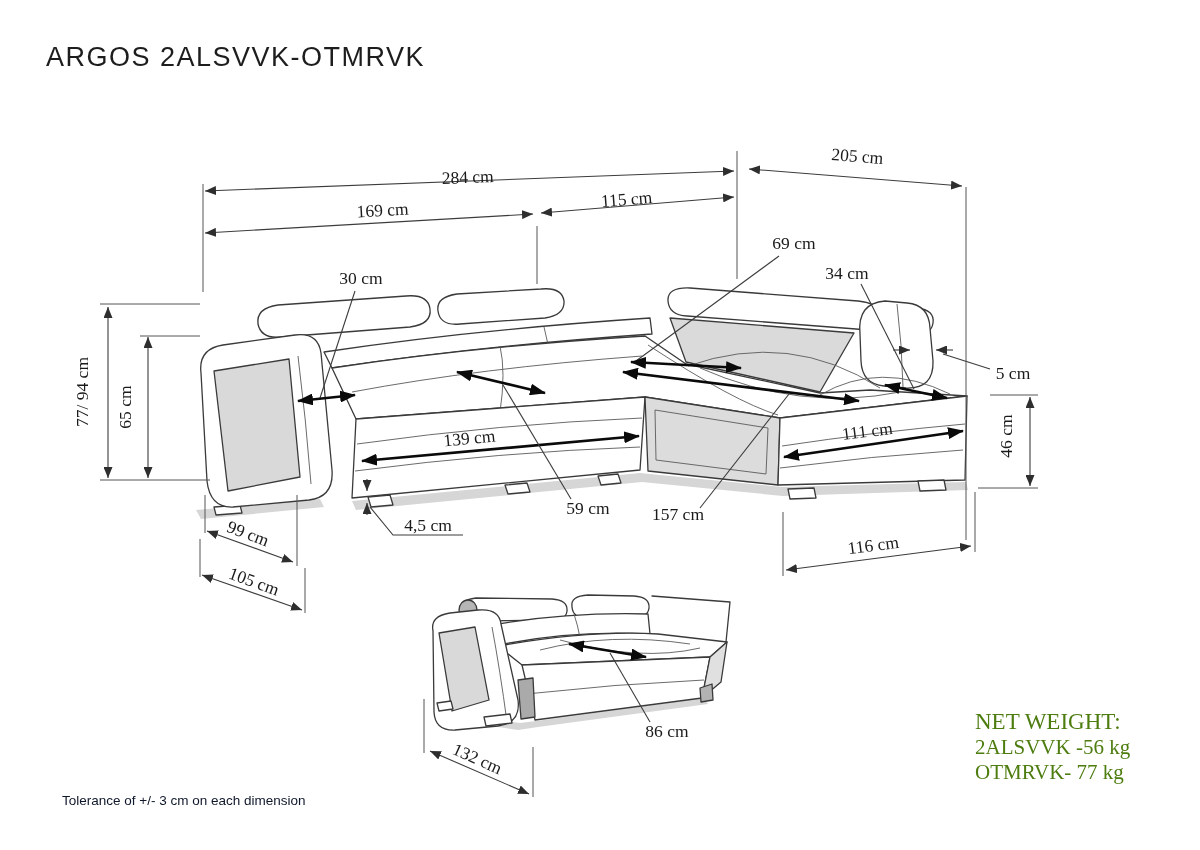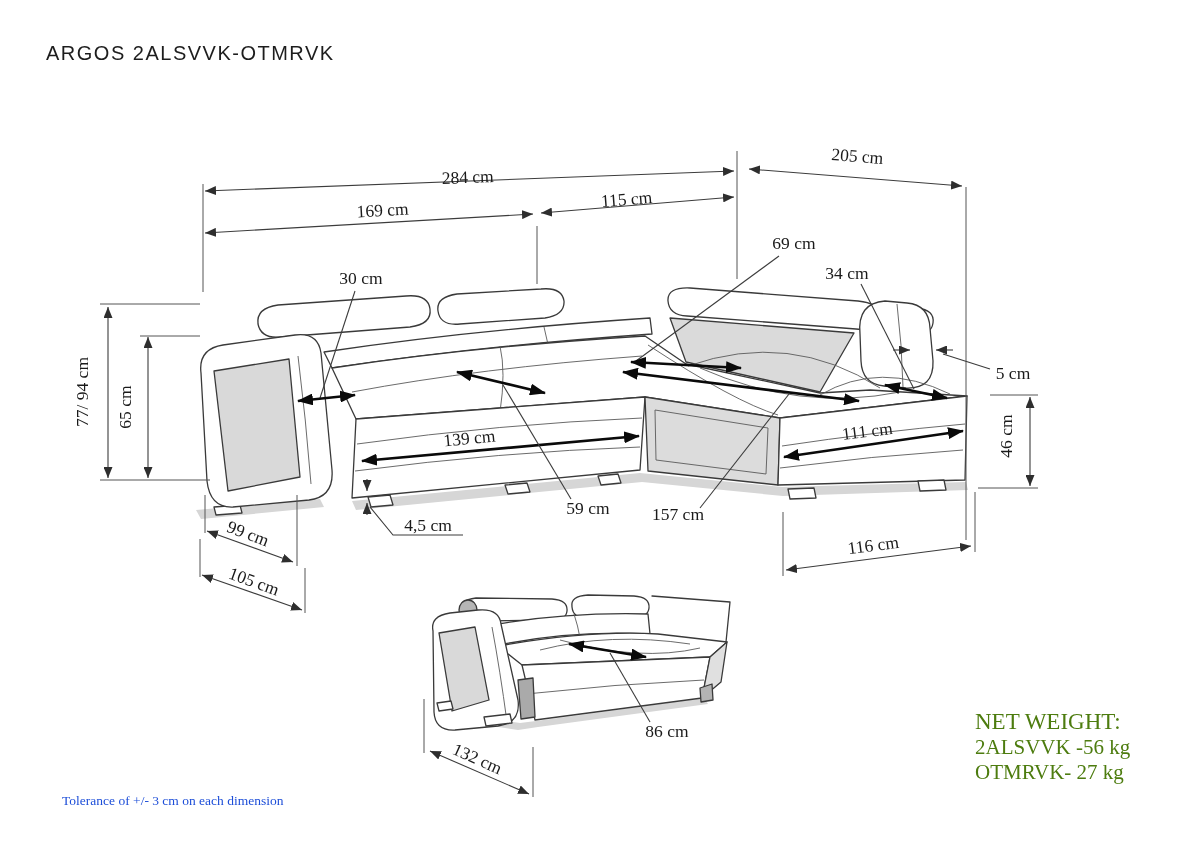--- a/index.html
+++ b/index.html
@@ -3,35 +3,35 @@
 <meta charset="utf-8">
 <style>
   html,body{margin:0;padding:0;background:#fff;}
   #canvas{
     position:relative;width:1200px;height:850px;background:#ffffff;
     font-family:"Liberation Serif", serif;overflow:hidden;
   }
   #title{
     position:absolute;left:46px;top:42px;
     font-family:"Liberation Sans", sans-serif;
-    font-size:20px;letter-spacing:1.5px;color:#1d1d1d;font-weight:500;
+    font-size:27px;letter-spacing:1.5px;color:#1d1d1d;font-weight:500;
   }
   #drawing{position:absolute;left:0;top:0;}
   .dim-text{
     font-family:"Liberation Serif", serif;font-size:17.5px;fill:#1a1a1a;
   }
   #net-weight{
     position:absolute;left:975px;top:708px;color:#4d7c0f;
     font-family:"Liberation Serif", serif;line-height:1.18;
   }
   #net-weight .nw-head{font-size:23px;}
   #net-weight .nw-line{font-size:21px;}
   #tolerance{
-    position:absolute;left:62px;top:793px;color:#1d4ed8;
-    font-family:Liberation Serif, serif;font-size:13.5px;
+    position:absolute;left:62px;top:793px;color:#0f172a;
+    font-family:Liberation Sans, sans-serif;font-size:13.5px;
   }
   .sofa-line{stroke:#3a3a3a;stroke-width:1.3;stroke-linejoin:round;stroke-linecap:round;}
   .tuft{stroke:#5a5a5a;stroke-width:0.9;fill:none;}
   .thin{stroke:#3c3c3c;stroke-width:1.1;fill:none;}
   .ext{stroke:#555;stroke-width:1;fill:none;}
   .bold-arrow{stroke:#0a0a0a;stroke-width:2.6;fill:none;}
 </style>
 </head>
 <body>
 
@@ -250,18 +250,18 @@
       <line class="ext" x1="424" y1="699" x2="424" y2="753"></line>
       <line class="ext" x1="533" y1="747" x2="533" y2="797"></line>
       <line class="thin" x1="430" y1="751" x2="529" y2="794" marker-start="url(#ah-thin)" marker-end="url(#ah-thin)"></line>
       <text class="dim-text" x="475" y="764" text-anchor="middle" transform="rotate(24,475,764)">132 cm</text>
     </g>
   </svg>
 
   <div id="net-weight">
     <div class="nw-head">NET WEIGHT:</div>
     <div class="nw-line">2ALSVVK -56 kg</div>
-    <div class="nw-line">OTMRVK- 27 kg</div>
+    <div class="nw-line">OTMRVK- 77 kg</div>
   </div>
 
   <div id="tolerance">Tolerance of +/- 3 cm on each dimension</div>
 
 </div>
 
 </body></html>

